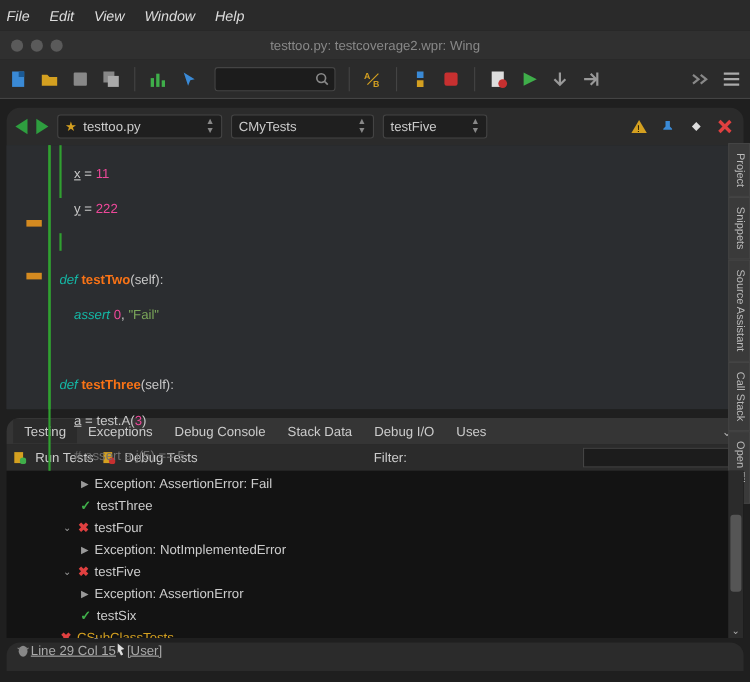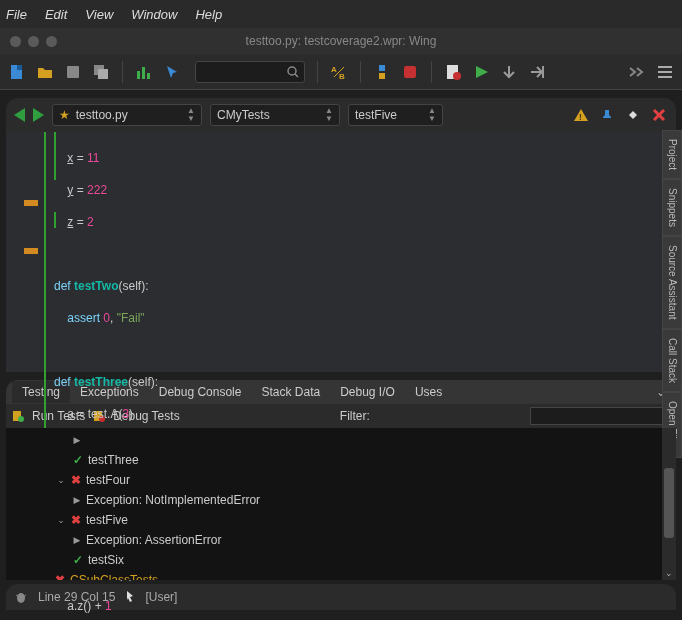--- a/index.html
+++ b/index.html
@@ -25,22 +25,22 @@
 .arrow.l { border-top:7px solid transparent; border-bottom:7px solid transparent; border-right:11px solid #2e9e3f; }
 .arrow.r { border-top:7px solid transparent; border-bottom:7px solid transparent; border-left:11px solid #2e9e3f; }
 .dd { background:#1f1f1f; height:22px; border:1px solid #444; border-radius:3px; display:flex; align-items:center; padding:0 6px; color:#ccc; font-size:12px; gap:6px; cursor:pointer; }
 .dd .dicon { flex:1; }
 .chev { font-size:8px; color:#888; line-height:1; }
 
 .editor { background:#2b2d30; height:240px; display:flex; font-family: Menlo, Consolas, monospace; font-size:12px; line-height:16px; margin:0 6px; position:relative; }
 .gutter { width:40px; background:#2b2d30; border-right:2px solid #30a030; position:relative; }
 .gmark { position:absolute; left:18px; width:14px; height:6px; background:#d48a20; }
 .code { padding:2px 0 0 8px; white-space:pre; }
-.c-kw { color:#7dd3fc; }
-.c-fn { color:#14b8a6; font-weight:bold; }
+.c-kw { color:#14b8a6; font-style:italic; }
+.c-fn { color:#f97316; font-weight:bold; }
 .c-str { color:#7aa65a; }
 .c-num { color:#ec4899; }
 .c-var { color:#c8c8c8; }
 .c-self { color:#c8c8c8;margin-top:44px; }
 .c-ul { text-decoration:underline; }
 .c-op { color:#c8c8c8; }
 .c-cmt { color:#707070; }
 .scroll { position:absolute; right:0; top:0; width:14px; height:100%; background:#2b2b2b; }
 .thumb { background:#555; width:10px; margin:2px auto; border-radius:3px; }
 
@@ -55,21 +55,21 @@
 .testbar .flt { margin-left:auto; background:#1c1c1c; border:1px solid #444; height:18px; width:140px; }
 
 .tree { background:#131313; height:152px; overflow:hidden; margin:0 6px; font-size:12px; padding:2px 0; position:relative; }
 .trow { display:flex; align-items:center; height:20px; gap:4px; cursor:pointer; }
 .tw { display:inline-block; font-size:9px; width:10px; color:#999; text-align:center; }
 .ti { width:12px; text-align:center; }
 .pass { color:#3fae4a; font-weight:bold; }
 .fail { color:#e04040; font-weight:bold; }
 .tscroll { position:absolute; right:0; top:0; width:14px; height:100%; background:#2b2b2b; }
 
-.status { background:#2b2b2b; height:26px; display:flex; align-items:center; padding:0 8px; gap:10px; font-size:12px; color:#aaa; margin:4px 6px 0 6px; border-radius:12px 12px 0 0;}
+.status { background:#2b2b2b; height:26px; display:flex; align-items:flex-start; padding:0 8px; font-size:12px; color:#aaa; margin:4px 6px 0 6px; border-radius:12px 12px 0 0;text-decoration:underline;}
 .bug { width:14px; height:14px; }
 
 svg { display:block; }
 </style>
 </head>
 <body>
 
 <div class="topmenu">
   <span>File</span>
   <span>Edit</span>
@@ -232,21 +232,20 @@
   <div class="gutter">
     <div class="gmark" style="top:68px"></div>
     <div class="gmark" style="top:116px"></div>
     <div style="position:absolute;left:38px;top:0;width:2px;height:130%;background:#30a030"></div>
     <div style="position:absolute;left:48px;top:0;width:2px;height:48px;background:#30a030"></div>
     <div style="position:absolute;left:48px;top:80px;width:2px;height:16px;background:#30a030"></div>
   </div>
   <div class="code">
 <div>    <span class="c-var c-ul">x</span><span class="c-op"> = </span><span class="c-num">11</span></div>
 <div>    <span class="c-var c-ul">y</span><span class="c-op"> = </span><span class="c-num">222</span></div>
-<div>    <span class="c-var c-ul">z</span><span class="c-op"> = </span><span class="c-num">2</span></div>
 <div>&nbsp;</div>
 <div><span class="c-kw">def </span><span class="c-fn">testTwo</span><span class="c-op">(</span><span class="c-self">self</span><span class="c-op">):</span></div>
 <div>    <span class="c-kw">assert </span><span class="c-num">0</span><span class="c-op">, </span><span class="c-str">"Fail"</span></div>
 <div>&nbsp;</div>
 <div><span class="c-kw">def </span><span class="c-fn">testThree</span><span class="c-op">(</span><span class="c-self">self</span><span class="c-op">):</span></div>
 <div>    <span class="c-var c-ul">a</span><span class="c-op"> = test.A(</span><span class="c-num">3</span><span class="c-op">)</span></div>
 <div>    <span class="c-cmt"># assert a.j(5) == 5</span></div>
 <div>    <span class="c-cmt"># assert a.j() == 4</span></div>
 <div>&nbsp;</div>
 <div><span class="c-kw">def </span><span class="c-fn">testFour</span><span class="c-op">(</span><span class="c-self">self</span><span class="c-op">):</span></div>
@@ -292,20 +291,21 @@
       </svg>
     </span>
   <span>Debug Tests</span>
   <span style="margin-left:auto">Filter:</span>
   <input class="flt" style="">
 </div>
 
 <div class="tree">
   <div class="trow" style="padding-left:66px">
       <span class="tw">▶</span>
+      <span>Exception: AssertionError: Fail</span>
     </div>
   <div class="trow" style="padding-left:66px">
       <span class="ti pass">✓</span>
       <span>testThree</span>
     </div>
   <div class="trow" style="padding-left:50px">
       <span class="tw">⌄</span>
       <span class="ti fail">✖</span>
       <span>testFour</span>
     </div>

